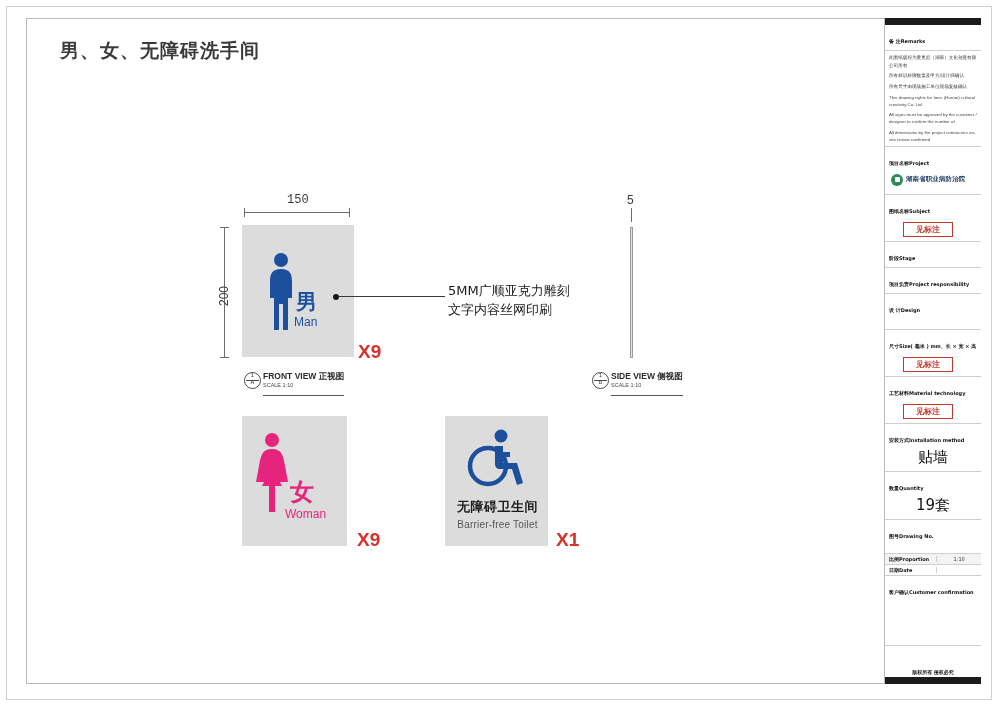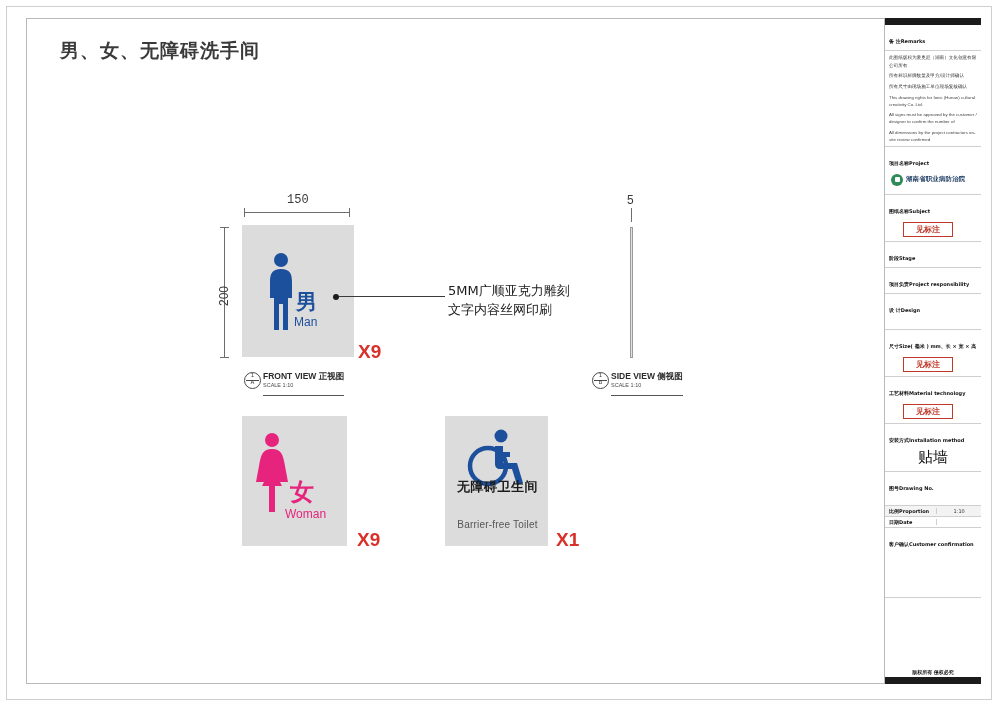--- a/index.html
+++ b/index.html
@@ -26,21 +26,21 @@
   
   #women-plate{left:242px;top:416px;width:105px;height:130px;}
   #women-figure{left:255px;top:432px;}
   #women-cn{position:absolute;left:290px;top:480px;font-size:24px;font-weight:700;color:#e6247e;font-family:"DejaVu Sans",sans-serif;line-height:1;}
   #women-en{position:absolute;left:285px;top:508px;font-size:12px;color:#e6247e;font-family:"Liberation Sans",sans-serif;line-height:1;}
   #women-qty{left:357px;top:529px;font-size:19px;}
 
   
   #acc-plate{left:445px;top:416px;width:103px;height:130px;}
   #acc-figure{left:465px;top:428px;}
-  #acc-cn{position:absolute;left:455px;top:478px;width:85px;text-align:center;font-size:13px;font-weight:700;color:#1b1b1b;font-family:"DejaVu Sans",sans-serif;letter-spacing:.5px;}
+  #acc-cn{position:absolute;left:455px;top:498px;width:85px;text-align:center;font-size:13px;font-weight:700;color:#1b1b1b;font-family:"DejaVu Sans",sans-serif;letter-spacing:.5px;}
   #acc-en{position:absolute;left:455px;top:519px;width:85px;text-align:center;font-size:10px;color:#555;font-family:"Liberation Sans",sans-serif;letter-spacing:.2px;}
   #acc-qty{left:556px;top:529px;font-size:19px;}
 
   
   .dim-line{position:absolute;background:#6d6d6d;}
   .dim-h{height:1px;}
   .dim-v{width:1px;}
   .tick{position:absolute;background:#6d6d6d;width:1px;height:9px;}
   .dim-label{position:absolute;font-size:12px;color:#3a3a3a;font-family:"Liberation Sans",sans-serif;}
   .dim-label.vert{transform:rotate(-90deg);transform-origin:left top;}
@@ -218,20 +218,24 @@
     <div class="row">
       <span class="cap">工艺材料</span><span class="cap en">Material technology</span>
       <div><span class="redbox">见标注</span></div>
     </div>
 
     <div class="row">
       <span class="cap">安装方式</span><span class="cap en">Installation method</span>
       <div class="bigval">贴墙</div>
     </div>
 
+    <div class="row">
+      <span class="cap">数量</span><span class="cap en">Quantity</span>
+      <div class="bigval">19套</div>
+    </div>
 
     <div class="row" style="height:34px;">
       <span class="cap">图号</span><span class="cap en">Drawing No.</span>
     </div>
 
     <div class="row" style="padding:2px 0;background:#f3f3f3;">
       <div class="kv">
         <div class="k" style="padding-left:4px;"><span class="cap">比例</span><span class="cap en">Proportion</span></div>
         <div class="v">1:10</div>
       </div>

